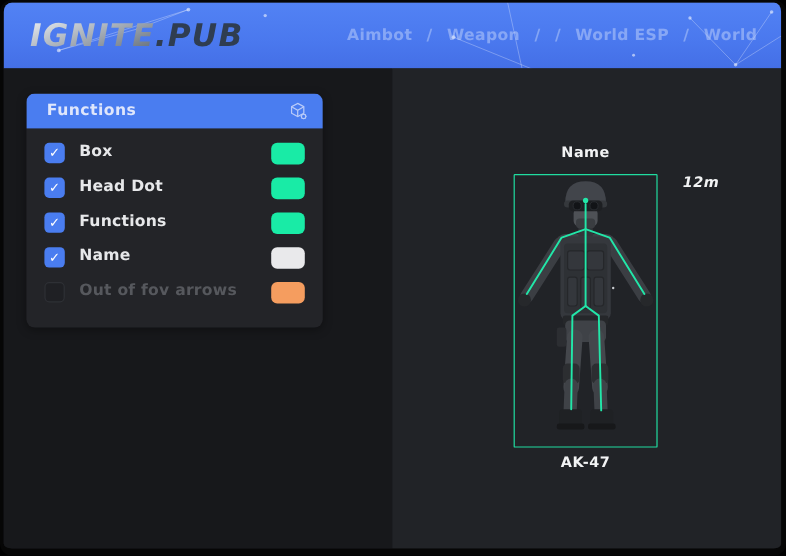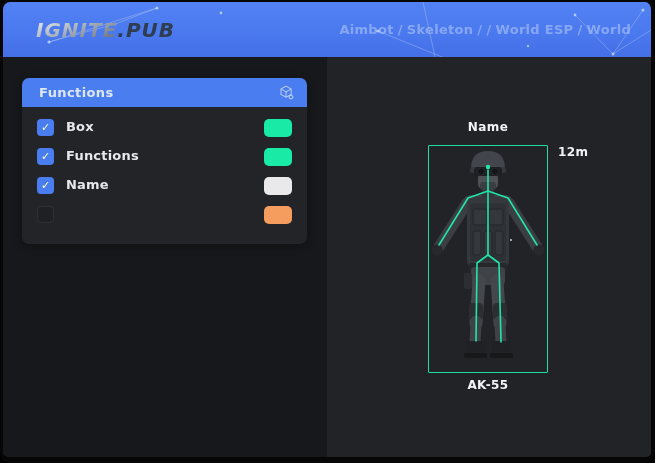--- a/index.html
+++ b/index.html
@@ -12,40 +12,40 @@
     border-radius:10px;overflow:hidden;background:#1a1b1e;
   }
 
   
   .header{
     position:relative;height:55px;
     background:linear-gradient(180deg,#5282f4 0%,#4a78ee 60%,#446fe6 100%);
     display:flex;align-items:center;overflow:hidden;
   }
   .constellation{position:absolute;inset:0;pointer-events:none;}
-  .logo{position:relative;margin-left:33px;font-size:20px;font-weight:bold;font-style:italic;letter-spacing:1px;line-height:1;white-space:nowrap;}
+  .logo{position:relative;margin-left:22px;font-size:26px;font-weight:bold;font-style:italic;letter-spacing:1px;line-height:1;white-space:nowrap;}
   .logo .primary{
     background:linear-gradient(160deg,#eef1f5 0%,#aab2bc 45%,#5d6773 100%);
     -webkit-background-clip:text;background-clip:text;color:transparent;
     text-shadow:none;
   }
   .logo .secondary{color:#2f3d51;}
-  .nav{position:relative;margin-left:auto;margin-right:20px;display:flex;align-items:center;gap:4px;font-size:13px;font-weight:bold;letter-spacing:.3px;}
+  .nav{position:relative;margin-left:auto;margin-right:20px;display:flex;align-items:center;gap:12px;font-size:13px;font-weight:bold;letter-spacing:.3px;}
   .nav .nav-item{color:rgba(226,236,255,.40);cursor:pointer;}
   .nav .nav-item.active{color:#f7f9fc;}
   .nav .sep{color:rgba(226,236,255,.38);font-weight:bold;}
 
   
   .body{display:flex;height:400px;}
   .left-col{width:324px;background:#17181b;position:relative;}
   .right-col{flex:1;background:#212327;position:relative;}
 
   
   .panel{
-    position:absolute;left:19px;top:21px;width:285px;
+    position:absolute;left:19px;top:21px;width:247px;
     border-radius:7px;overflow:hidden;background:#232428;
     box-shadow:0 2px 8px rgba(0,0,0,.35);
   }
   .panel-header{
     height:29px;background:#4a7df0;display:flex;align-items:center;
     padding:0 12px 0 17px;
   }
   .panel-title{color:#dfe6fb;font-size:13px;font-weight:bold;letter-spacing:.4px;}
   .panel-header .hicon{margin-left:auto;display:flex;align-items:center;cursor:pointer;opacity:.85;}
   .rows{padding:12px 15px 9px 15px;}
@@ -57,21 +57,21 @@
   }
   .checkbox.unchecked{background:#1f2024;border:1px solid #2e3035;color:transparent;}
   .checkbox.checked::after{content:"✓";line-height:1;}
   .frow .flabel{margin-left:12px;font-size:13px;font-weight:bold;color:#e7e8ea;letter-spacing:.2px;}
   .frow.disabled .flabel{color:#56585d;}
   .swatch{margin-left:auto;width:28px;height:18px;border-radius:5px;cursor:pointer;flex:none;}
 
   
   .esp-label{position:absolute;color:#f2f3f4;font-size:12px;font-weight:bold;letter-spacing:.4px;white-space:nowrap;}
   .esp-name{left:161px;top:63px;transform:translateX(-50%);}
-  .esp-dist{left:231px;top:88px;}
+  .esp-dist{left:242px;top:88px;font-style:italic;}
   .esp-weapon{left:161px;top:321px;transform:translateX(-50%);}
   .player-svg{position:absolute;left:92px;top:78px;}
   .esp-box{
     position:absolute;left:101px;top:88px;width:120px;height:228px;
     border:1.5px solid #20dca0;border-radius:1px;
   }
 </style>
 </head>
 <body>
 
@@ -100,21 +100,21 @@
       </g>
     </svg>
 
     <div class="logo">
       <span class="primary">IGNITE</span><span class="secondary">.PUB</span>
     </div>
 
     <div class="nav">
       <span class="nav-item">Aimbot</span>
       <span class="sep">/</span>
-      <span class="nav-item">Skeleton</span>
+      <span class="nav-item">Weapon</span>
       <span class="sep">/</span>
       <span class="sep">/</span>
       <span class="nav-item">World ESP</span>
       <span class="sep">/</span>
       <span class="nav-item">World</span>
     </div>
   </div>
 
   <div class="body">
 
@@ -136,30 +136,36 @@
         </div>
 
         <div class="rows">
           <div class="frow">
             <span class="checkbox checked"></span>
             <span class="flabel">Box</span>
             <span class="swatch" style="background-color: rgb(25, 235, 166);"></span>
           </div>
           <div class="frow">
             <span class="checkbox checked"></span>
+            <span class="flabel">Head Dot</span>
+            <span class="swatch" style="background-color: rgb(25, 235, 166);"></span>
+          </div>
+          <div class="frow">
+            <span class="checkbox checked"></span>
             <span class="flabel">Functions</span>
             <span class="swatch" style="background-color: rgb(25, 235, 166);"></span>
           </div>
           <div class="frow">
             <span class="checkbox checked"></span>
             <span class="flabel">Name</span>
             <span class="swatch" style="background-color: rgb(233, 233, 235);"></span>
           </div>
           <div class="frow disabled">
             <span class="checkbox unchecked"></span>
+            <span class="flabel">Out of fov arrows</span>
             <span class="swatch" style="background-color: rgb(245, 157, 95);"></span>
           </div>
         </div>
       </div>
     </div>
 
     <div class="right-col">
 
       <div class="esp-label esp-name">Name</div>
 
@@ -216,16 +222,16 @@
           <path d="M69 35 L69 120"></path>
           <path d="M69 56 L49 63 L20 110"></path>
           <path d="M69 56 L89 63 L118 110"></path>
           <path d="M69 120 L58 128 L57 206"></path>
           <path d="M69 120 L80 128 L82 207"></path>
         </g>
       </svg>
 
       <div class="esp-box"></div>
       <div class="esp-label esp-dist">12m</div>
-      <div class="esp-label esp-weapon">AK-55</div>
+      <div class="esp-label esp-weapon">AK-47</div>
     </div>
   </div>
 </div>
 
 </body></html>

